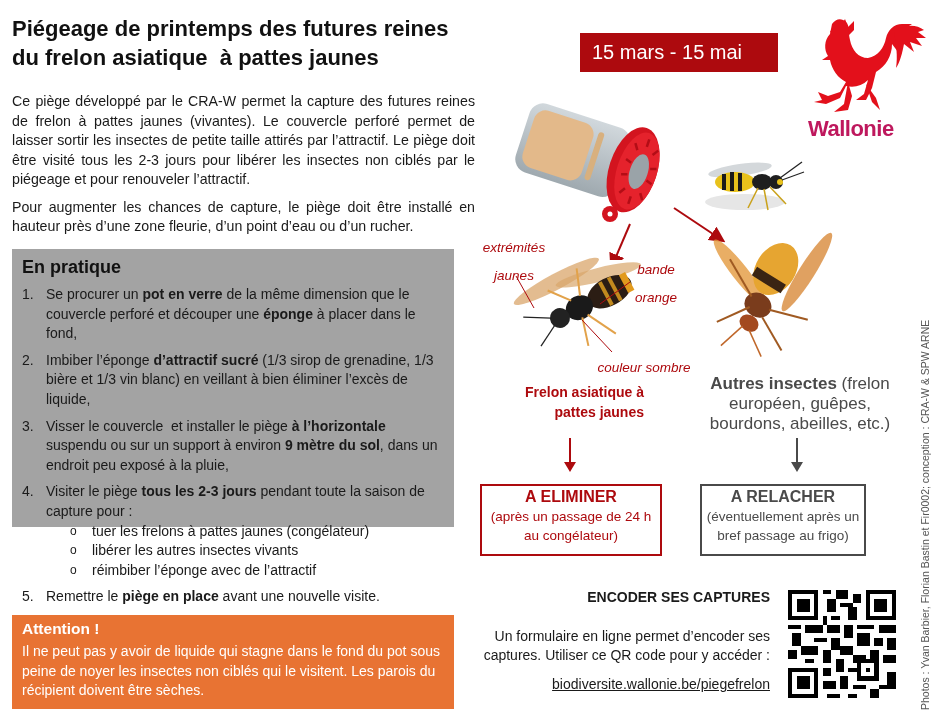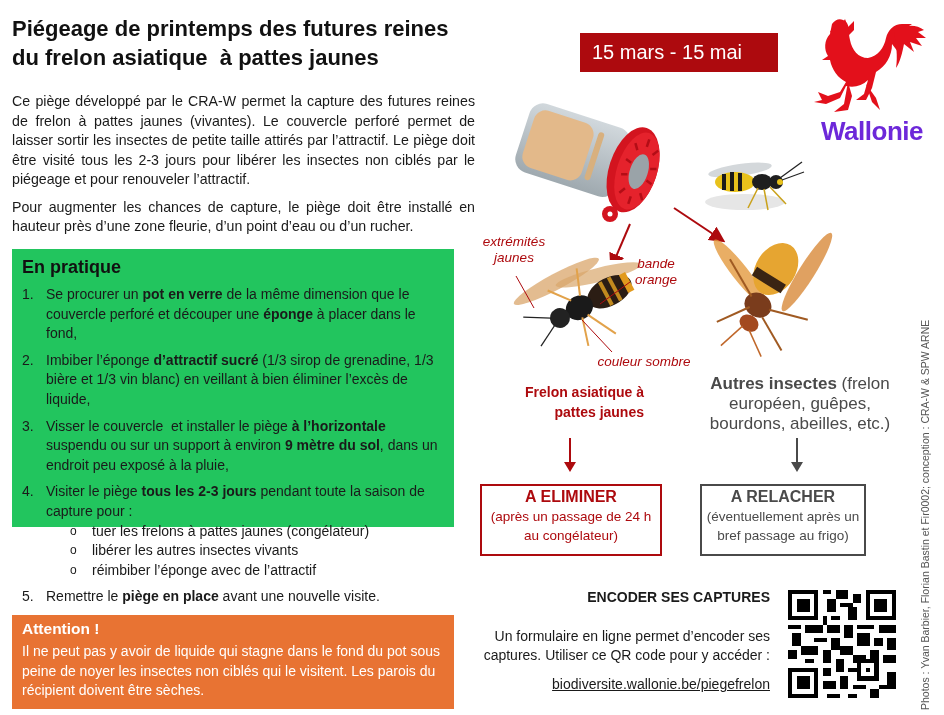--- a/index.html
+++ b/index.html
@@ -3,40 +3,40 @@
 <meta charset="utf-8">
 <style>
   * { box-sizing: border-box; margin: 0; padding: 0; }
   html, body { width: 944px; height: 715px; background: #ffffff; overflow: hidden; }
   body { position: relative; font-family: "Liberation Sans", "DejaVu Sans", sans-serif; color: #1a1a1a; }
 
   .title { position: absolute; left: 12px; top: 14px; width: 520px; font-size: 22px; font-weight: bold; line-height: 29px; color: #111; }
   .date-badge { position: absolute; left: 580px; top: 33px; width: 198px; height: 39px; background: #ad0a0e; color: #fff; font-size: 20px; line-height: 39px; padding-left: 12px; }
 
   .logo { position: absolute; left: 808px; top: 12px; width: 128px; height: 132px; }
-  .logo-text { position: absolute; left: 0; top: 104px; width: 128px; text-align: center; font-size: 26px; font-weight: bold; color: #6d28d9; letter-spacing: -0.5px; }
+  .logo-text { position: absolute; left: 0; top: 104px; width: 128px; font-size: 22px; font-weight: bold; color: #be185d; letter-spacing: -0.5px; }
 
   .intro { position: absolute; left: 12px; top: 92px; width: 463px; font-size: 14.2px; line-height: 19.5px; text-align: justify; color: #1a1a1a; }
   .intro p { margin-bottom: 8px; }
 
-  .practice { position: absolute; left: 12px; top: 249px; width: 442px; height: 278px; background: #22c55e; padding: 8px 10px 0 10px; }
+  .practice { position: absolute; left: 12px; top: 249px; width: 442px; height: 278px; background: #a3a3a3; padding: 8px 10px 0 10px; }
   .practice h2 { font-size: 18px; font-weight: bold; margin-bottom: 7px; color: #111; }
   .steps { list-style: none; font-size: 14px; line-height: 19.6px; color: #1a1a1a; }
   .steps > li { position: relative; padding-left: 24px; margin-bottom: 7px; }
   .steps > li .num { position: absolute; left: 0; top: 0; }
   .sub { list-style: none; margin-top: 0; }
   .sub li { position: relative; padding-left: 46px; }
   .sub li .bullet { position: absolute; left: 24px; top: 0; font-size: 12px; }
 
   .attention { position: absolute; left: 12px; top: 615px; width: 442px; height: 94px; background: #e87333; color: #fff; padding: 5px 10px; }
   .attention h3 { font-size: 15.5px; font-weight: bold; margin-bottom: 4px; }
   .attention p { font-size: 14px; line-height: 19.5px; }
 
   .figure { position: absolute; }
-  .label-red-italic { position: absolute; color: #ad0a0e; font-style: italic; font-size: 13.5px; line-height: 16px; text-align: center; }
+  .label-red-italic { position: absolute; color: #ad0a0e; font-style: italic; font-size: 13.5px; line-height: 28px; text-align: center; }
   .hornet-name { position: absolute; left: 484px; top: 382px; width: 160px; text-align: right; color: #ad0a0e; font-weight: bold; font-size: 14px; line-height: 20px; }
   .others-name { position: absolute; left: 702px; top: 374px; width: 196px; text-align: center; color: #4a4a4a; font-size: 17px; line-height: 20px; }
   .others-name b { font-weight: bold; }
 
   .box { position: absolute; border: 2px solid; text-align: center; font-size: 13.5px; line-height: 19px; }
   .box .head { font-weight: bold; font-size: 16px; line-height: 21px; }
   .box-eliminate { left: 480px; top: 484px; width: 182px; height: 72px; border-color: #ad0a0e; color: #ad0a0e; }
   .box-release { left: 700px; top: 484px; width: 166px; height: 72px; border-color: #4a4a4a; color: #4a4a4a; }
 
   .encode { position: absolute; left: 476px; top: 588px; width: 294px; text-align: right; font-size: 14px; line-height: 19.5px; color: #1a1a1a; }

